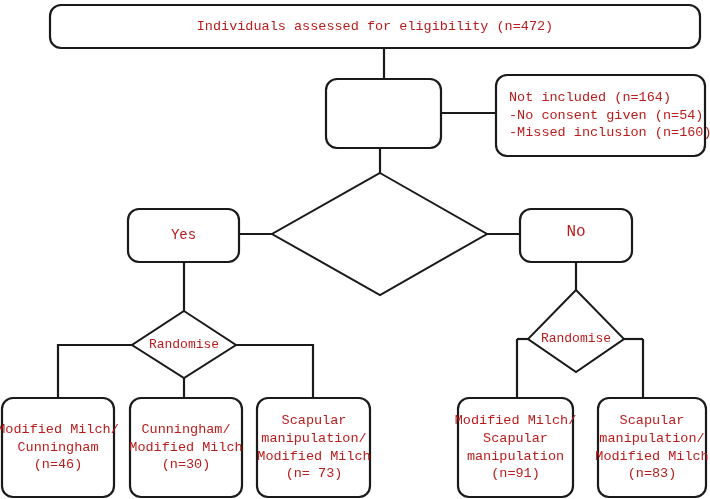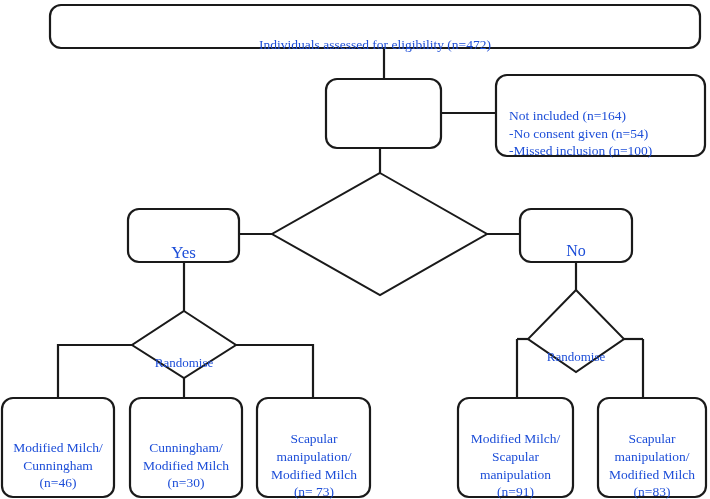--- a/index.html
+++ b/index.html
@@ -39,25 +39,24 @@
     fill: none;
     stroke-linecap: butt;
   }
   .node-text {
     position: absolute;
     display: flex;
     flex-direction: column;
     align-items: center;
     justify-content: center;
     text-align: center;
-    color: #1d4ed8;
-    font-family: Liberation Serif, serif;
+    color: #b91c1c;
+    font-family: Liberation Mono, monospace;
     line-height: 1.33;
     pointer-events: none;
-    margin-top: 18px;
   }
   .node-text.left-align {
     align-items: flex-start;
     text-align: left;
   }
   .tline { display: block; white-space: nowrap; }
 </style>
 </head>
 <body>
 
@@ -121,25 +120,25 @@
   </svg>
 
   <div class="node-text" style="left:50px; top:5px; width:650px; height:43px; font-size:13.5px;">
     <span class="tline">Individuals assessed for eligibility (n=472)</span>
   </div>
 
 
   <div class="node-text left-align" style="left:509px; top:75px; width:196px; height:81px; font-size:13.5px;text-align:center;">
     <span class="tline">Not included (n=164)</span>
     <span class="tline">-No consent given (n=54)</span>
-    <span class="tline">-Missed inclusion (n=100)</span>
+    <span class="tline">-Missed inclusion (n=160)</span>
   </div>
 
 
-  <div class="node-text" style="left:128px; top:209px; width:111px; height:53px; font-size:17px;">
+  <div class="node-text" style="left:128px; top:209px; width:111px; height:53px; font-size:14px;">
     <span class="tline">Yes</span>
   </div>
 
   <div class="node-text" style="left:520px; top:209px; width:112px; height:47px; font-size:16px;">
     <span class="tline">No</span>
   </div>
 
   <div class="node-text" style="left:124px; top:334px; width:120px; height:22px; font-size:13px;">
     <span class="tline">Randomise</span>
   </div>

